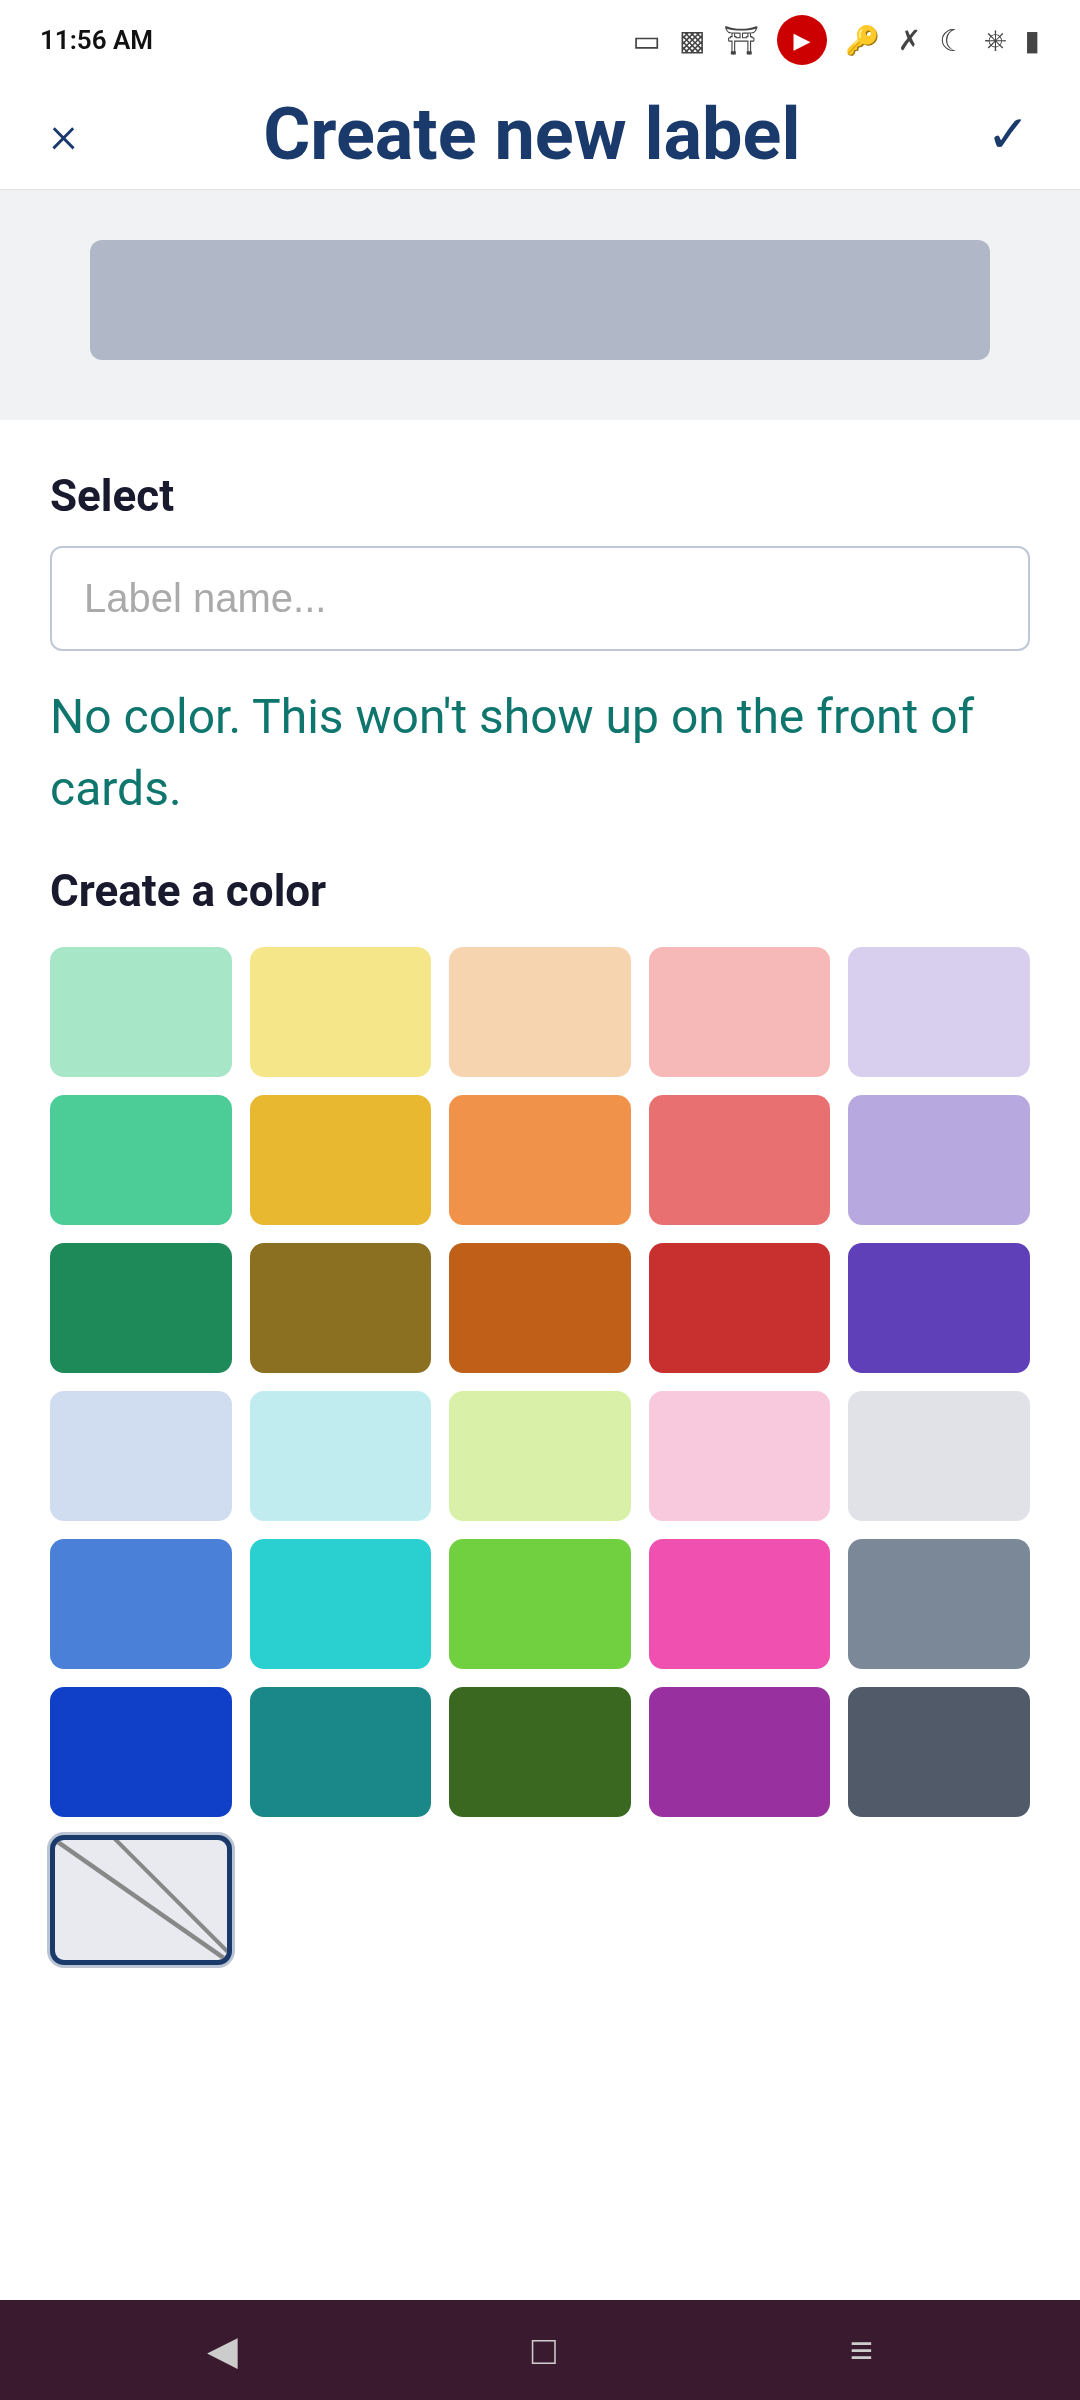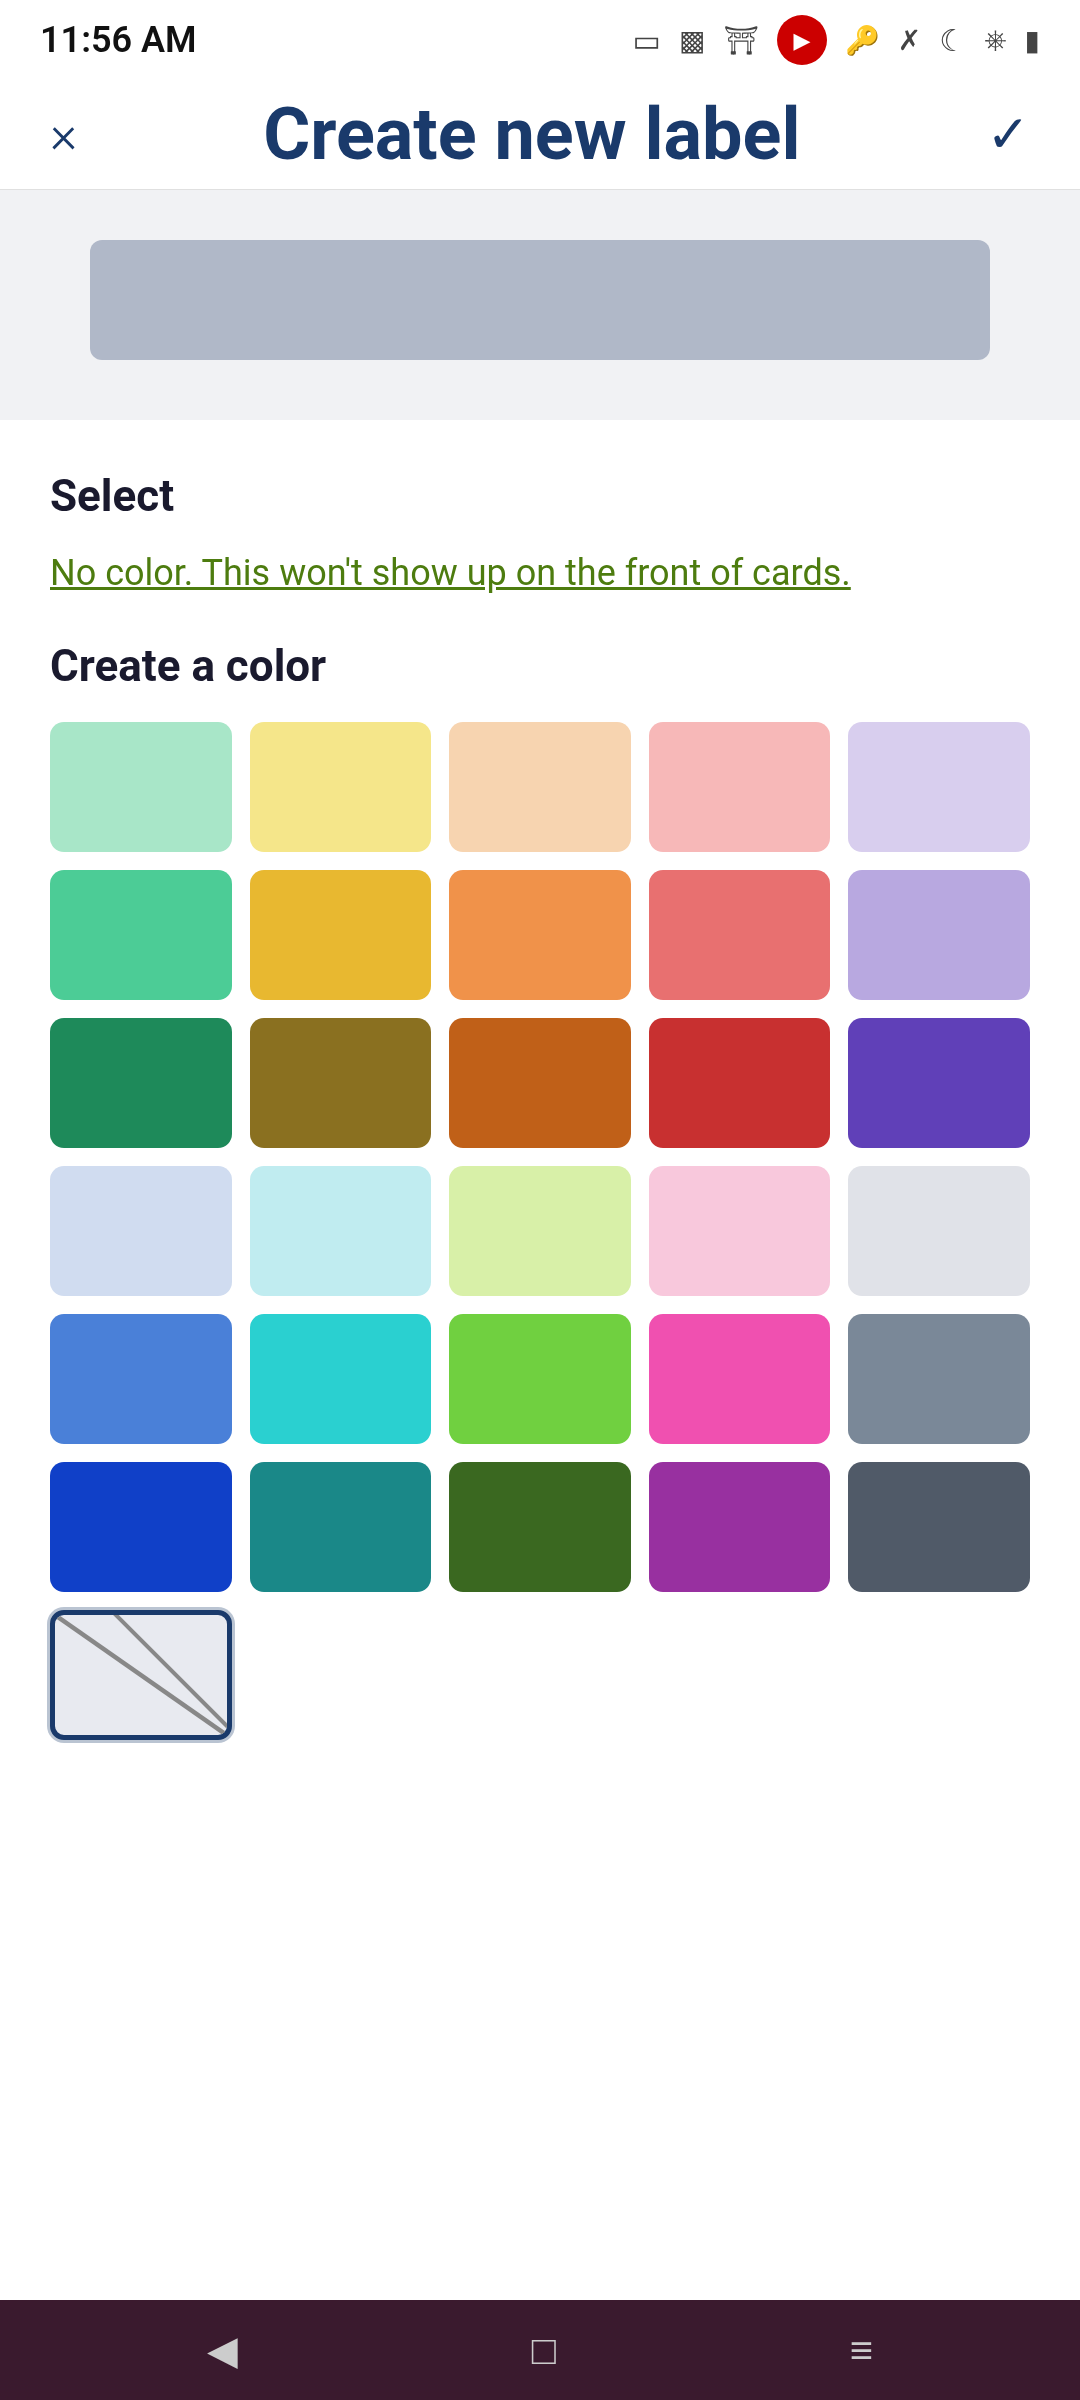--- a/index.html
+++ b/index.html
@@ -18,21 +18,21 @@
     .status-bar {
       background: #fff;
       display: flex;
       align-items: center;
       justify-content: space-between;
       padding: 0 40px;
       height: 80px;
       flex-shrink: 0;
     }
     .status-time {
-      font-size: 36px;
+      font-size: 26px;
       font-weight: 600;
       color: #111;
     }
     .status-right {
       display: flex;
       align-items: center;
       gap: 18px;
     }
 
     
@@ -103,25 +103,24 @@
       border-radius: 12px;
       padding: 28px 32px;
       font-size: 40px;
       color: #888;
       outline: none;
       margin-bottom: 30px;
     }
     .title-input::placeholder { color: #aaa; }
 
     .no-color-text {
-      font-size: 36px;
-      color: #4d7c0f;
+      font-size: 48px;
+      color: #0f766e;
       line-height: 1.5;
       margin-bottom: 40px;
-      text-decoration: underline;
     }
 
     .select-color-label {
       font-size: 44px;
       font-weight: 700;
       color: #1a1a2e;
       margin-bottom: 30px;
     }
 
     
@@ -202,20 +201,21 @@
   <span class="nav-check">✓</span>
 </div>
 
 <div class="preview-section">
   <div class="label-preview-box"></div>
 </div>
 
 <div class="main-content">
 
   <div class="section-label">Select</div>
+  <input class="title-input" type="text" placeholder="Label name..." style="">
 
   <div class="no-color-text">No color. This won't show up on the front of cards.</div>
 
   <div class="select-color-label">Create a color</div>
 
   <div class="color-grid" id="color-grid">
 
   <div class="color-swatch" style="background: rgb(168, 230, 200);"></div>
       <div class="color-swatch" style="background: rgb(245, 230, 138);"></div>
       <div class="color-swatch" style="background: rgb(247, 212, 176);"></div>

